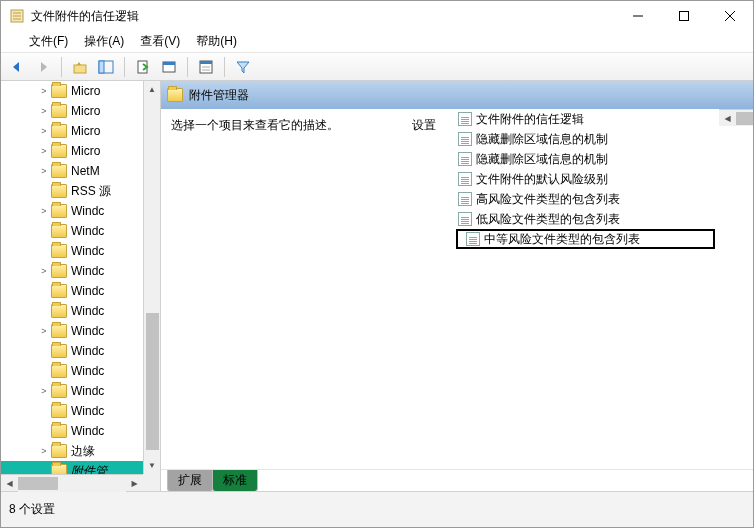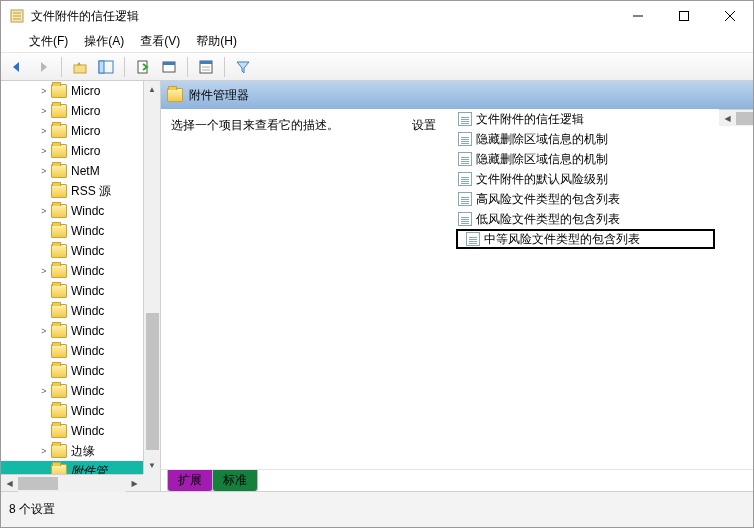--- a/index.html
+++ b/index.html
@@ -217,21 +217,21 @@
   .tab{
     padding: 2px 10px;
     border:1px solid #bbb;
     border-top:none;
     background:#15803d;
     border-radius: 0 0 4px 4px;
     margin-right:-1px;
     font-size:12px;
     cursor:default;
   }
-  .tab.active{ background:#a21caf; }
+  .tab.active{ background:#a3a3a3; }
   .statusbar{
     height: 36px;
     border-top:1px solid #d0d0d0;
     display:flex;
     align-items:center;
     padding: 0 8px;
     background:#f3f3f3;
   }
   
   .folder, .folder-hdr {

